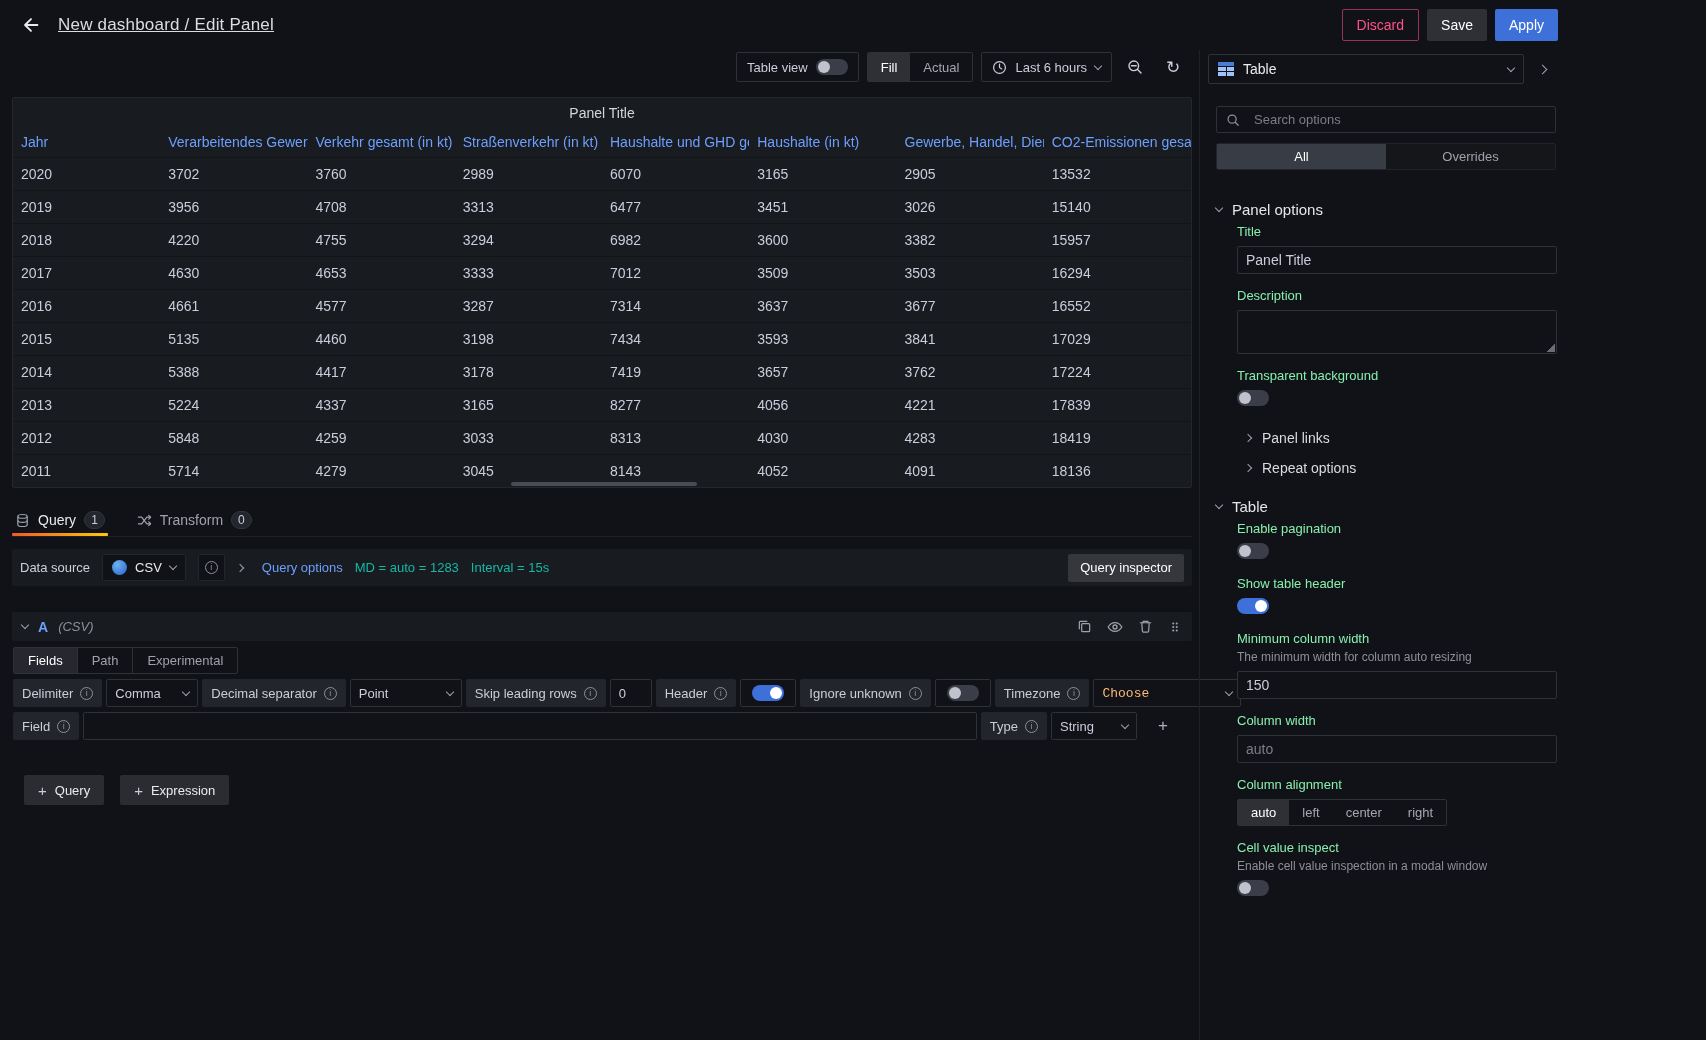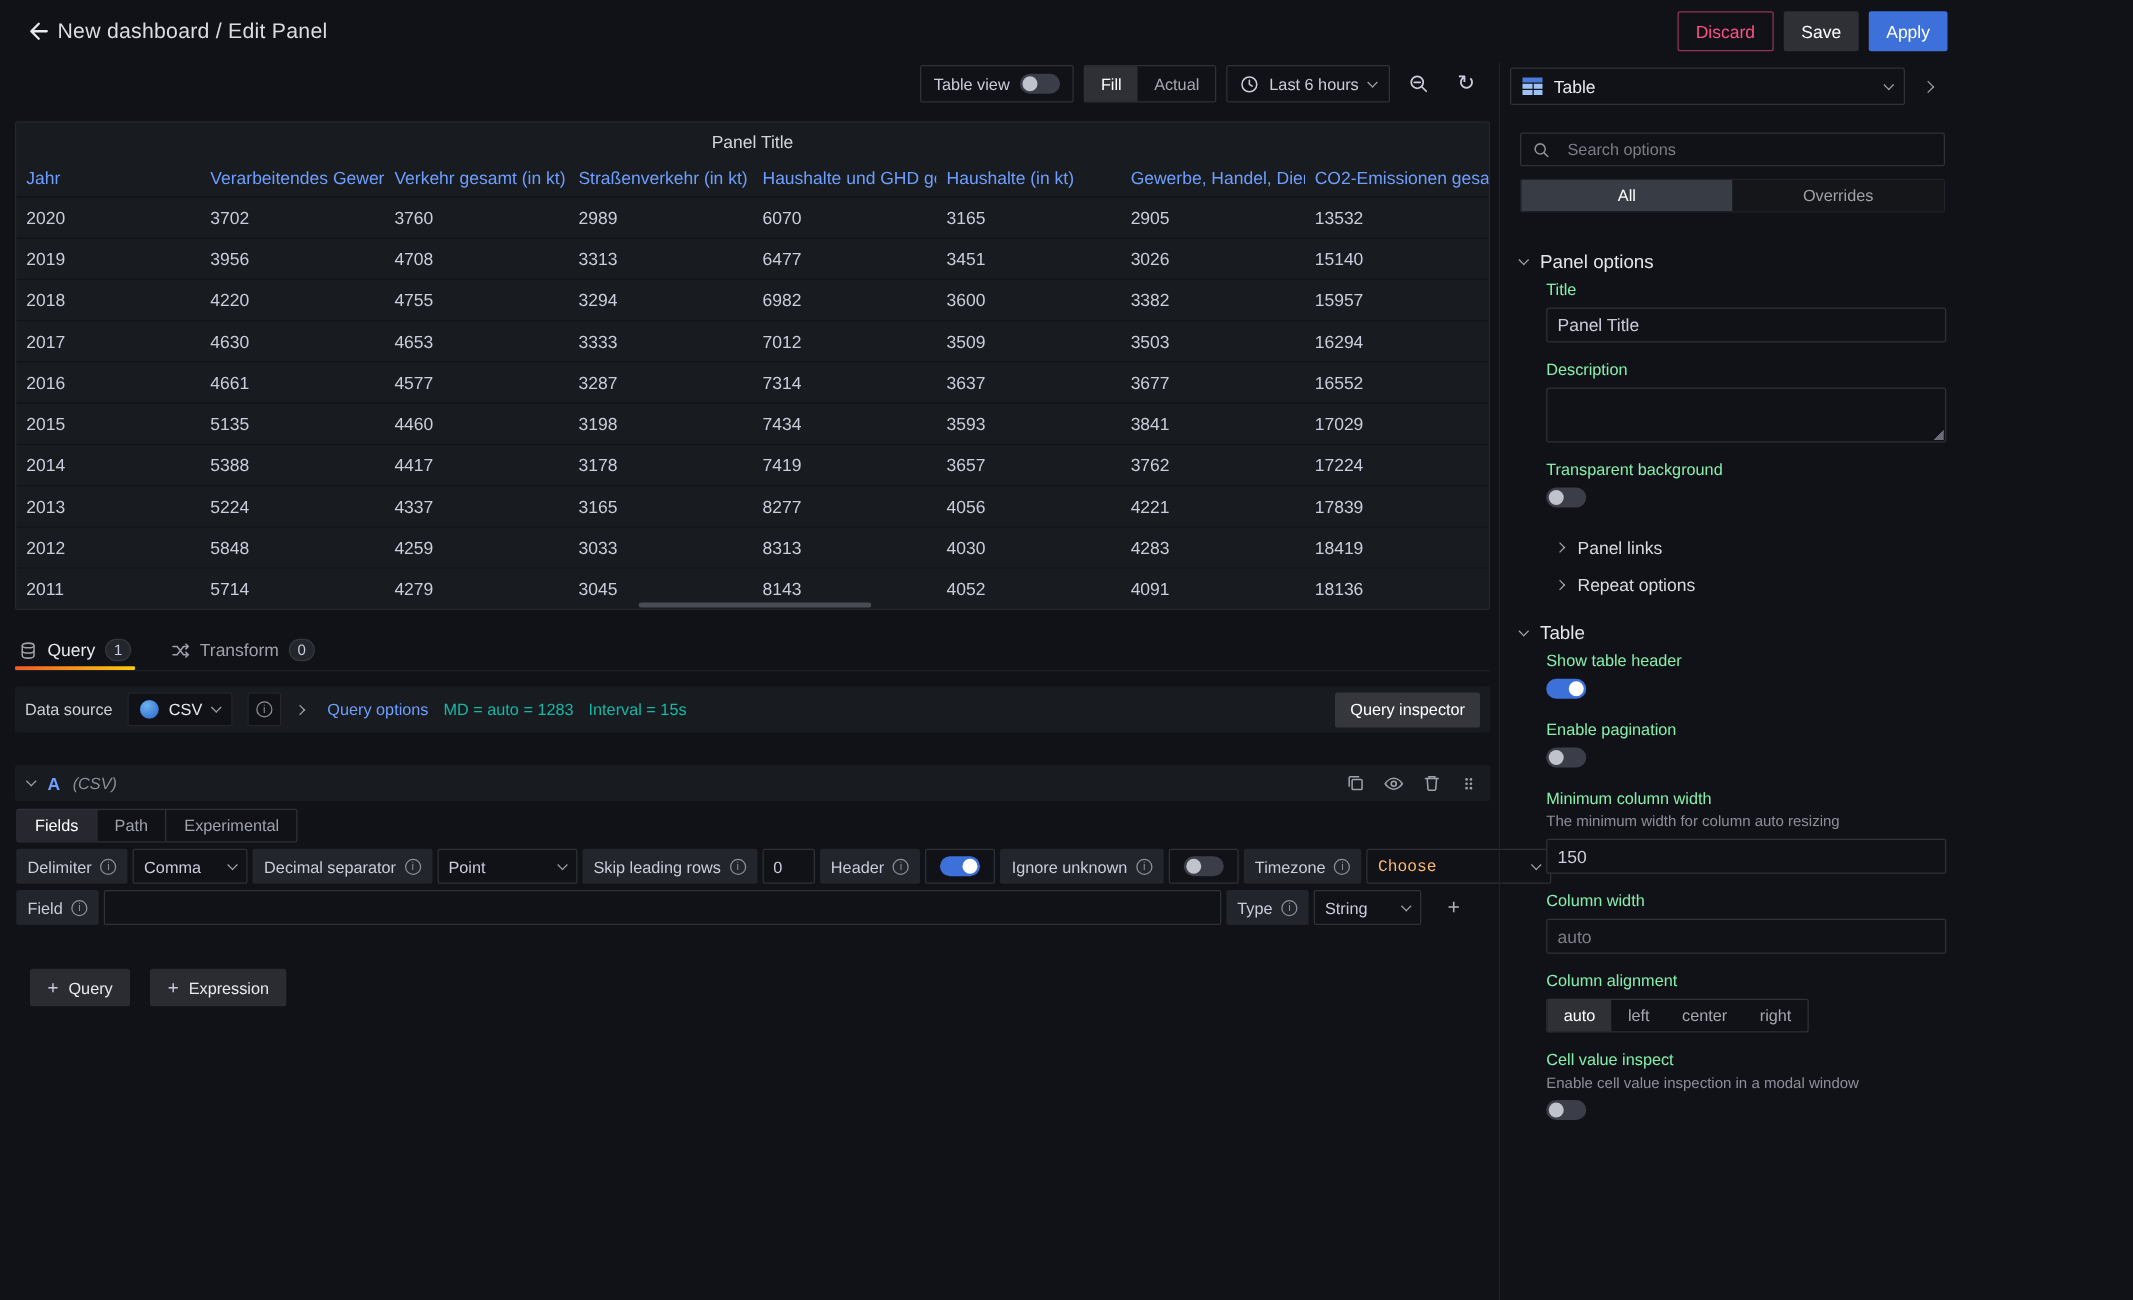--- a/index.html
+++ b/index.html
@@ -20,21 +20,21 @@
   .chev.sm{width:6px;height:6px;}
 
   
   .info{width:13px;height:13px;border:1px solid #8d8f99;border-radius:50%;color:#8d8f99;
     font-size:9px;line-height:11px;text-align:center;display:inline-block;flex:none;}
   .info::after{content:"i";}
 
   
   .topbar{position:absolute;top:0;left:0;width:100%;height:50px;display:flex;align-items:center;padding:0 16px;}
   .back-btn{width:30px;height:30px;background:none;border:none;cursor:pointer;display:flex;align-items:center;justify-content:center;}
-  .page-title{font-size:17px;font-weight:400;color:#dcdde2;letter-spacing:.2px;}
+  .page-title{font-size:17px;font-weight:400;color:#dcdde2;margin-left:12px;letter-spacing:.2px;text-decoration:underline;}
   .topbar-actions{position:absolute;right:148px;top:9px;display:flex;gap:8px;}
   .btn{height:32px;padding:0 14px;border-radius:2px;font-size:14px;font-weight:500;display:flex;align-items:center;border:none;cursor:pointer;font-family:inherit;}
   .btn-danger-outline{color:#ff5286;border:1px solid rgba(255,82,134,.55);background:transparent;}
   .btn-secondary{background:rgba(204,204,220,.16);color:#fff;}
   .btn-primary{background:#3d71d9;color:#fff;}
 
   
   .left-toolbar{position:absolute;top:52px;left:12px;width:1176px;height:30px;display:flex;justify-content:flex-end;align-items:center;gap:8px;}
   .tb-box{height:30px;border:1px solid #2c3235;border-radius:2px;display:flex;align-items:center;padding:0 10px;gap:8px;font-size:13px;color:#ccccdc;background:#111217;cursor:pointer;}
   .radio-group{display:flex;height:30px;border:1px solid #2c3235;border-radius:2px;overflow:hidden;background:#111217;}
@@ -542,26 +542,26 @@
         <span>Repeat options</span>
       </div>
     </div>
 
     <div class="sec-hdr">
       <span class="chev down sm"></span>
       <span>Table</span>
     </div>
     <div class="sec-body">
       <div class="fld">
+        <div class="fld-label">Enable pagination</div>
+        <span class="toggle off"></span>
+      </div>
+      <div class="fld">
         <div class="fld-label">Show table header</div>
         <span class="toggle on"></span>
-      </div>
-      <div class="fld">
-        <div class="fld-label">Enable pagination</div>
-        <span class="toggle off"></span>
       </div>
       <div class="fld">
         <div class="fld-label">Minimum column width</div>
         <div class="fld-desc">The minimum width for column auto resizing</div>
         <input class="inp" value="150" style="">
       </div>
       <div class="fld">
         <div class="fld-label">Column width</div>
         <input class="inp" placeholder="auto" style="">
       </div>

